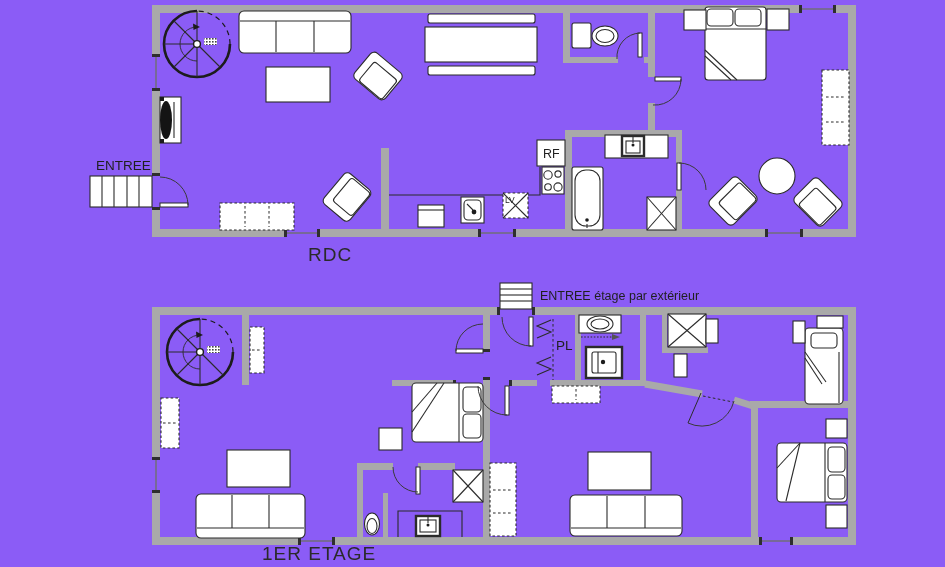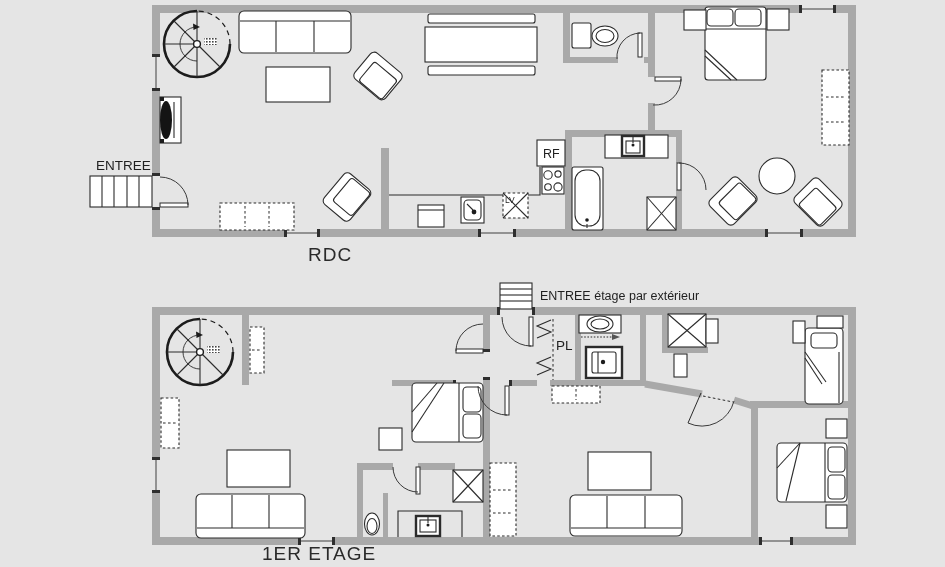--- a/index.html
+++ b/index.html
@@ -1,16 +1,16 @@
 <!DOCTYPE html>
 <html><head>
 <meta charset="utf-8">
 <style>
   html,body{margin:0;padding:0;background:#ffffff;}
-  .stage{position:relative;width:945px;height:567px;background:#e5e5e5;overflow:hidden;}
+  .stage{position:relative;width:945px;height:567px;background:#8b5cf6;overflow:hidden;}
   svg{display:block;}
   .wall{fill:#a9a9a9;stroke:none;}
   .cap{fill:#2e2e2e;}
   .ln{stroke:#2b2b2b;stroke-width:1.1;fill:none;}
   .furn{stroke:#2b2b2b;stroke-width:1.1;fill:#ffffff;}
   .thick{stroke-width:2.4;}
   .dash{stroke-dasharray:2.6,2.2;}
   .dashln{stroke:#2b2b2b;stroke-width:1;fill:none;stroke-dasharray:2.6,2.4;}
   .win{stroke:#6f6f6f;stroke-width:1.4;fill:none;}
   .arc{stroke:#3a3a3a;stroke-width:1;fill:none;}

